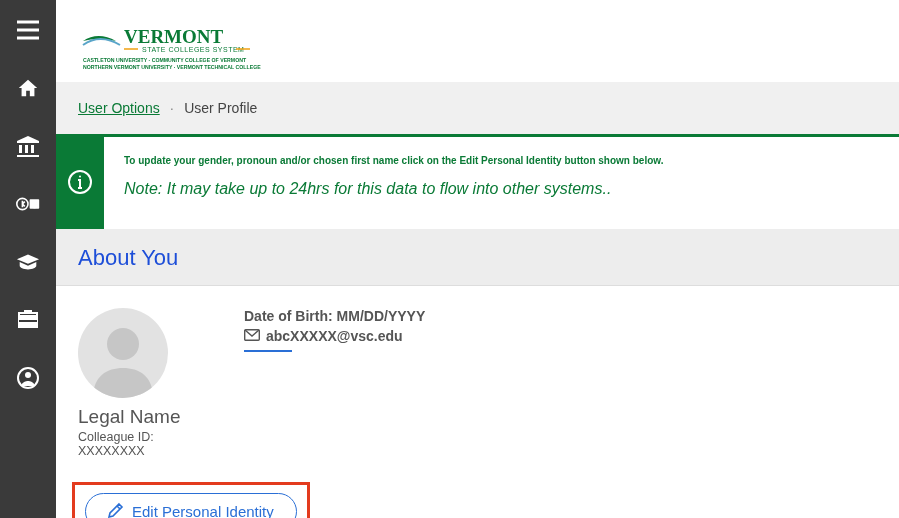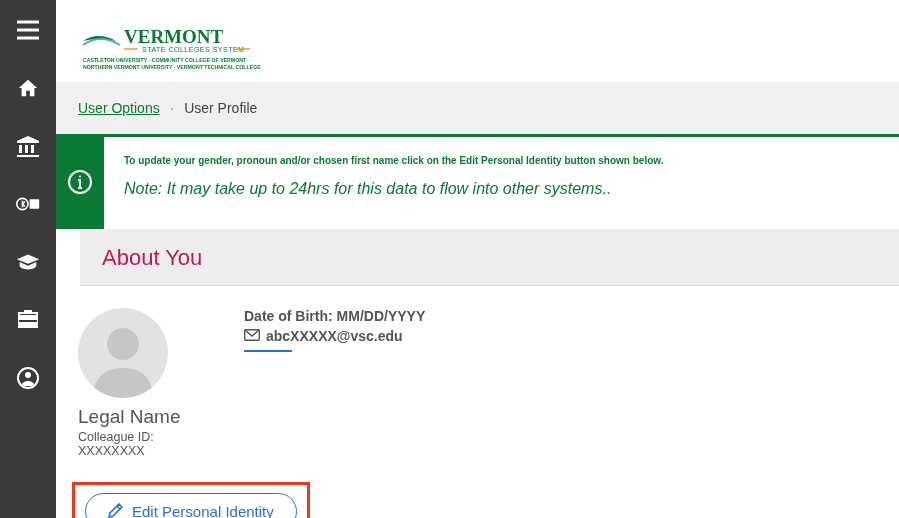--- a/index.html
+++ b/index.html
@@ -90,22 +90,21 @@
     color: #0a7a36;
     font-style: italic;
     font-size: 16px;
   }
   .section-header {
     background: #ededed;
     border-bottom: 1px solid #ddd;
     padding: 16px 35px 14px 22px;
     font-size: 22px;
     font-weight: 400;
-    color: #be185d;
-    margin-left: 24px;
+    color: #1d4ed8;
   }
   .profile-area {
     padding: 22px 22px 10px 22px;
     display: flex;
     gap: 26px;
     align-items: flex-start;
   }
   .avatar-col { text-align: left; width: 140px; }
   .avatar-circle {
     width: 90px; height: 90px;

